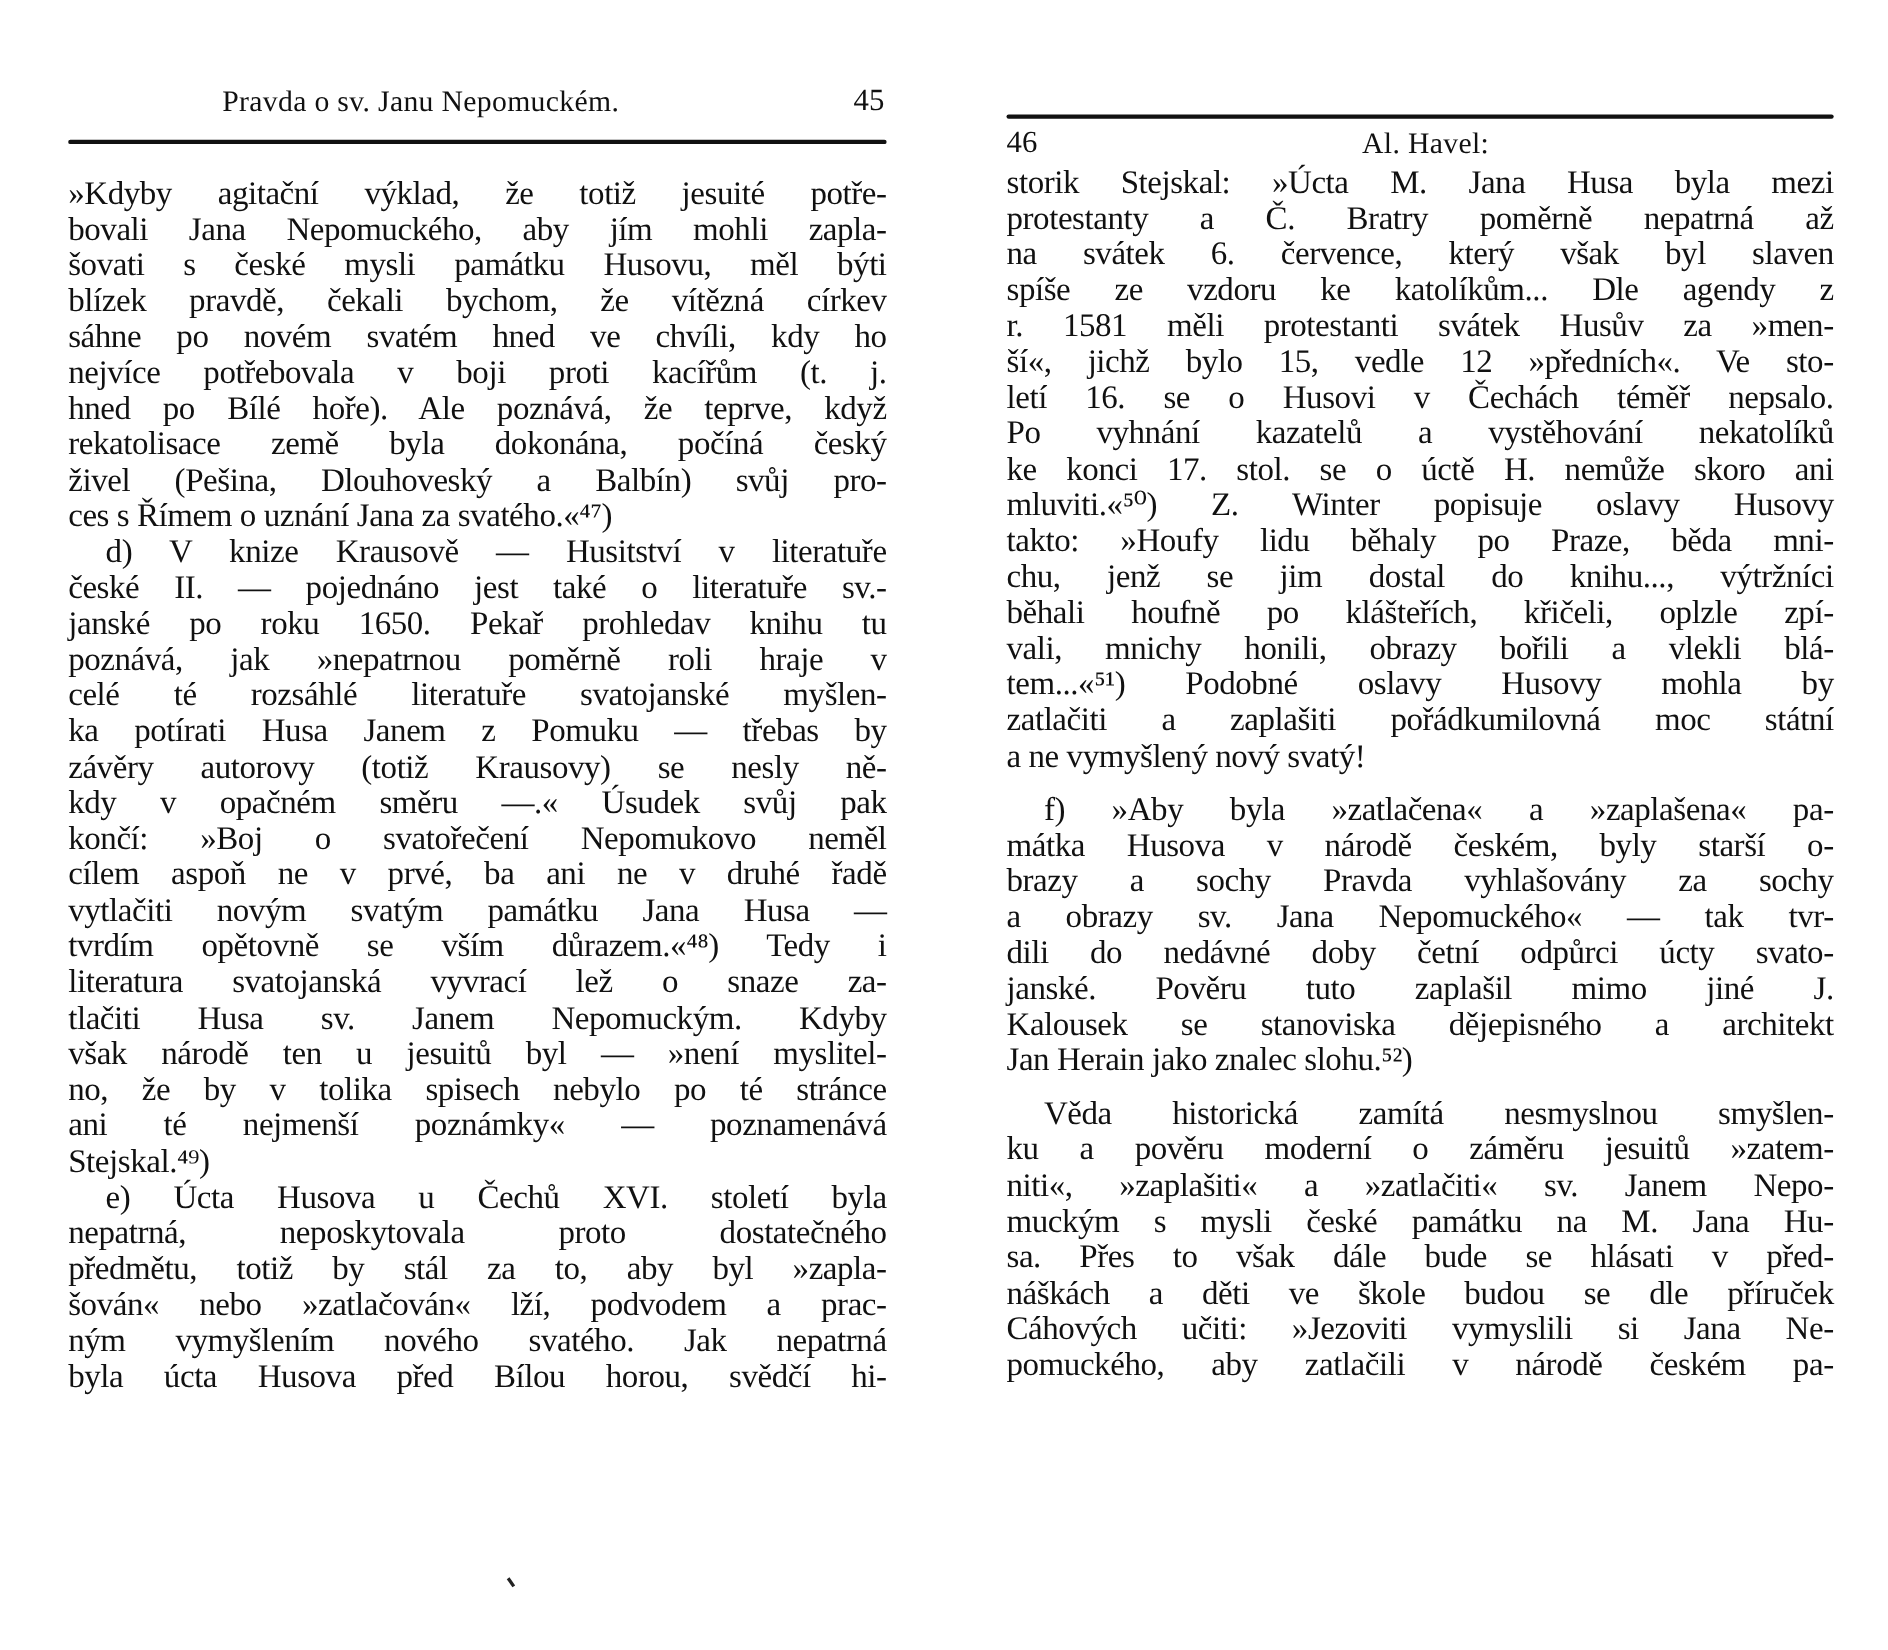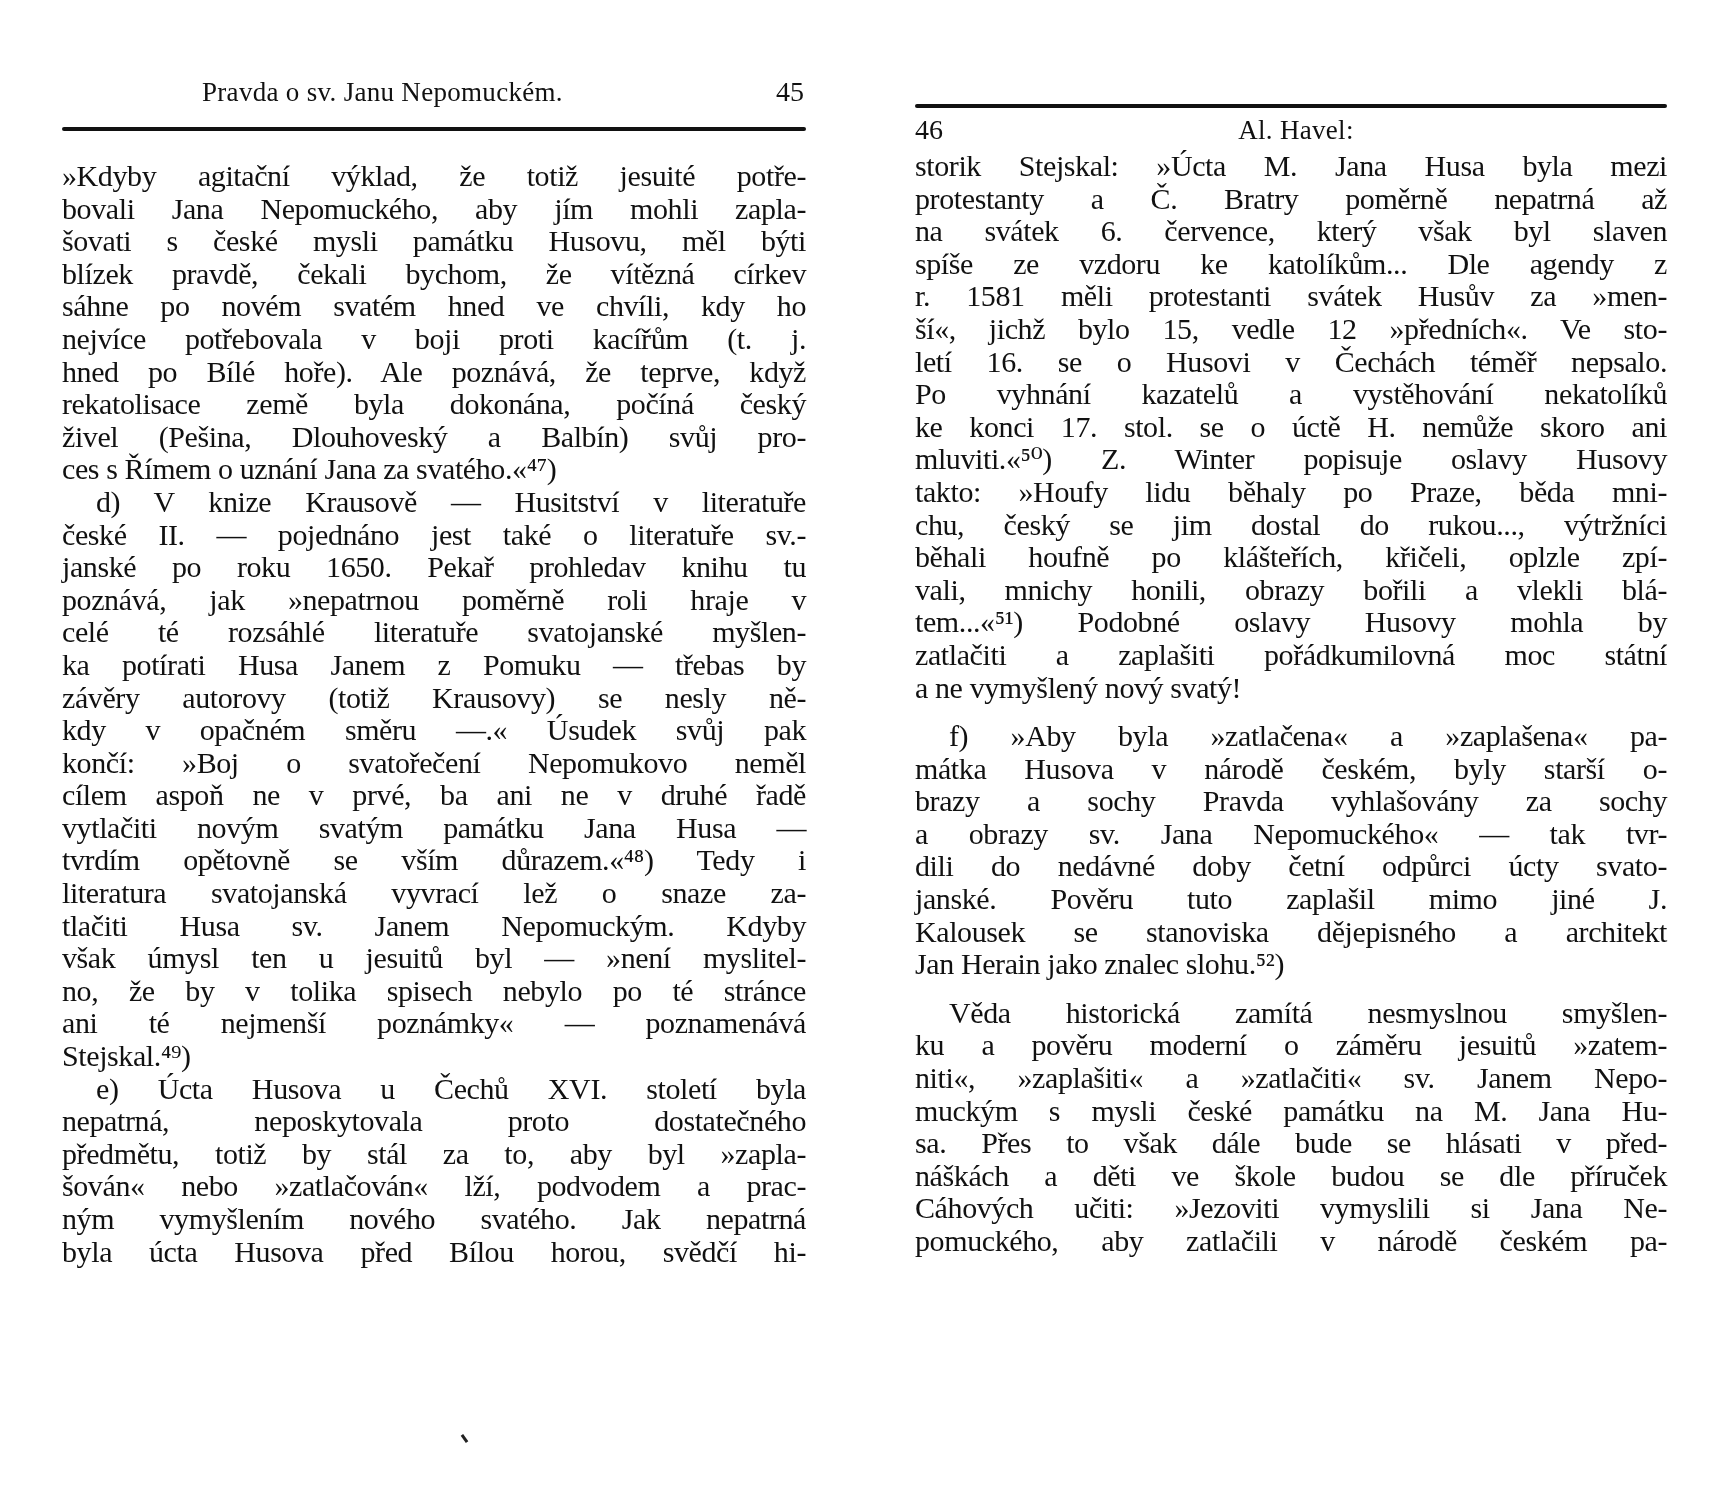--- a/index.html
+++ b/index.html
@@ -128,21 +128,21 @@
       <span class="line">celé té rozsáhlé literatuře svatojanské myšlen-</span>
       <span class="line">ka potírati Husa Janem z Pomuku — třebas by</span>
       <span class="line">závěry autorovy (totiž Krausovy) se nesly ně-</span>
       <span class="line">kdy v opačném směru —.« Úsudek svůj pak</span>
       <span class="line">končí: »Boj o svatořečení Nepomukovo neměl</span>
       <span class="line">cílem aspoň ne v prvé, ba ani ne v druhé řadě</span>
       <span class="line">vytlačiti novým svatým památku Jana Husa —</span>
       <span class="line">tvrdím opětovně se vším důrazem.«⁴⁸) Tedy i</span>
       <span class="line">literatura svatojanská vyvrací lež o snaze za-</span>
       <span class="line">tlačiti Husa sv. Janem Nepomuckým. Kdyby</span>
-      <span class="line">však úmysl ten u jesuitů byl — »není myslitel-</span>
+      <span class="line">však národě ten u jesuitů byl — »není myslitel-</span>
       <span class="line">no, že by v tolika spisech nebylo po té stránce</span>
       <span class="line">ani té nejmenší poznámky« — poznamenává</span>
       <span class="line last">Stejskal.⁴⁹)</span>
       <span class="line indent">e) Úcta Husova u Čechů XVI. století byla</span>
       <span class="line">nepatrná, neposkytovala proto dostatečného</span>
       <span class="line">předmětu, totiž by stál za to, aby byl »zapla-</span>
       <span class="line">šován« nebo »zatlačován« lží, podvodem a prac-</span>
       <span class="line">ným vymyšlením nového svatého. Jak nepatrná</span>
       <span class="line">byla úcta Husova před Bílou horou, svědčí hi-</span>
     </div>
@@ -159,21 +159,21 @@
       <span class="line">protestanty a Č. Bratry poměrně nepatrná až</span>
       <span class="line">na svátek 6. července, který však byl slaven</span>
       <span class="line">spíše ze vzdoru ke katolíkům... Dle agendy z</span>
       <span class="line">r. 1581 měli protestanti svátek Husův za »men-</span>
       <span class="line">ší«, jichž bylo 15, vedle 12 »předních«. Ve sto-</span>
       <span class="line">letí 16. se o Husovi v Čechách téměř nepsalo.</span>
       <span class="line">Po vyhnání kazatelů a vystěhování nekatolíků</span>
       <span class="line">ke konci 17. stol. se o úctě H. nemůže skoro ani</span>
       <span class="line">mluviti.«⁵⁰) Z. Winter popisuje oslavy Husovy</span>
       <span class="line">takto: »Houfy lidu běhaly po Praze, běda mni-</span>
-      <span class="line">chu, český se jim dostal do rukou..., výtržníci</span>
+      <span class="line">chu, jenž se jim dostal do knihu..., výtržníci</span>
       <span class="line">běhali houfně po klášteřích, křičeli, oplzle zpí-</span>
       <span class="line">vali, mnichy honili, obrazy bořili a vlekli blá-</span>
       <span class="line">tem...«⁵¹) Podobné oslavy Husovy mohla by</span>
       <span class="line">zatlačiti a zaplašiti pořádkumilovná moc státní</span>
       <span class="line last">a ne vymyšlený nový svatý!</span>
       <span class="gap"></span>
       <span class="line indent">f) »Aby byla »zatlačena« a »zaplašena« pa-</span>
       <span class="line">mátka Husova v národě českém, byly starší o-</span>
       <span class="line">brazy a sochy Pravda vyhlašovány za sochy</span>
       <span class="line">a obrazy sv. Jana Nepomuckého« — tak tvr-</span>

